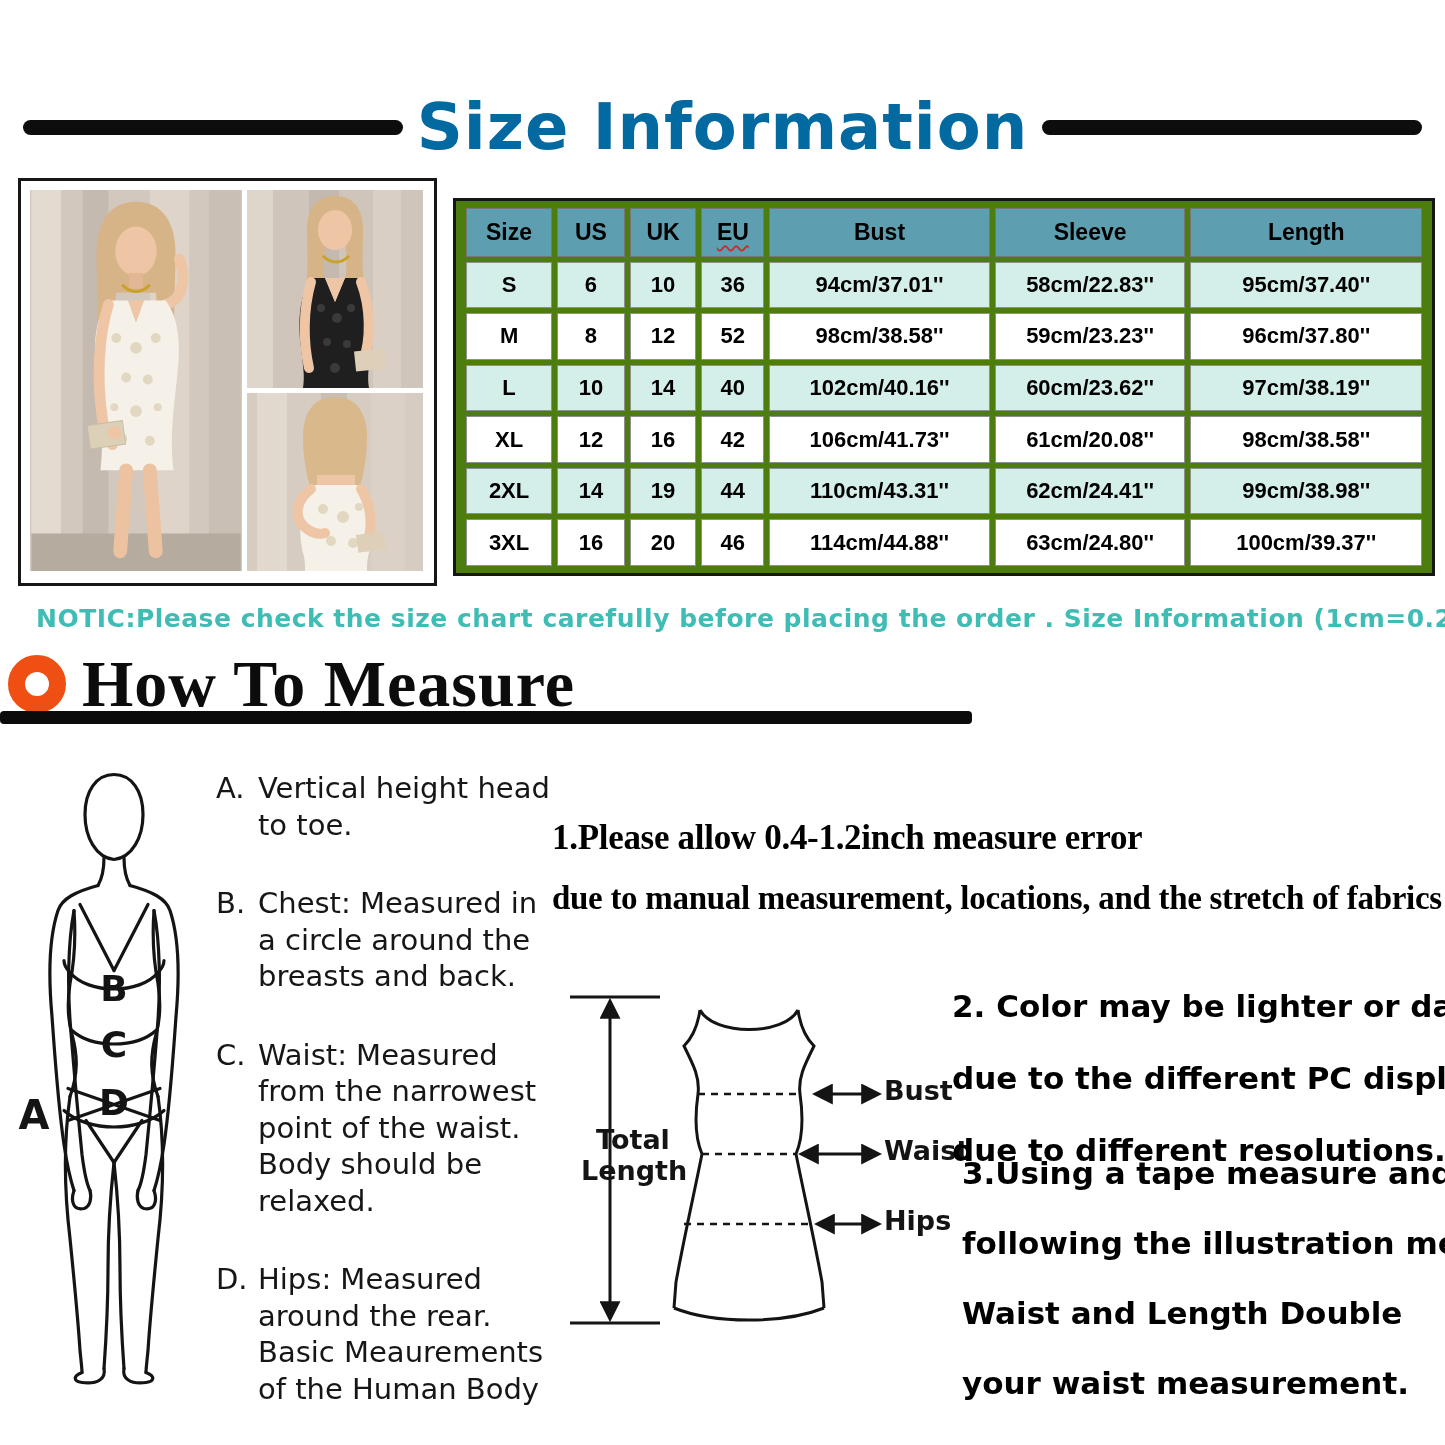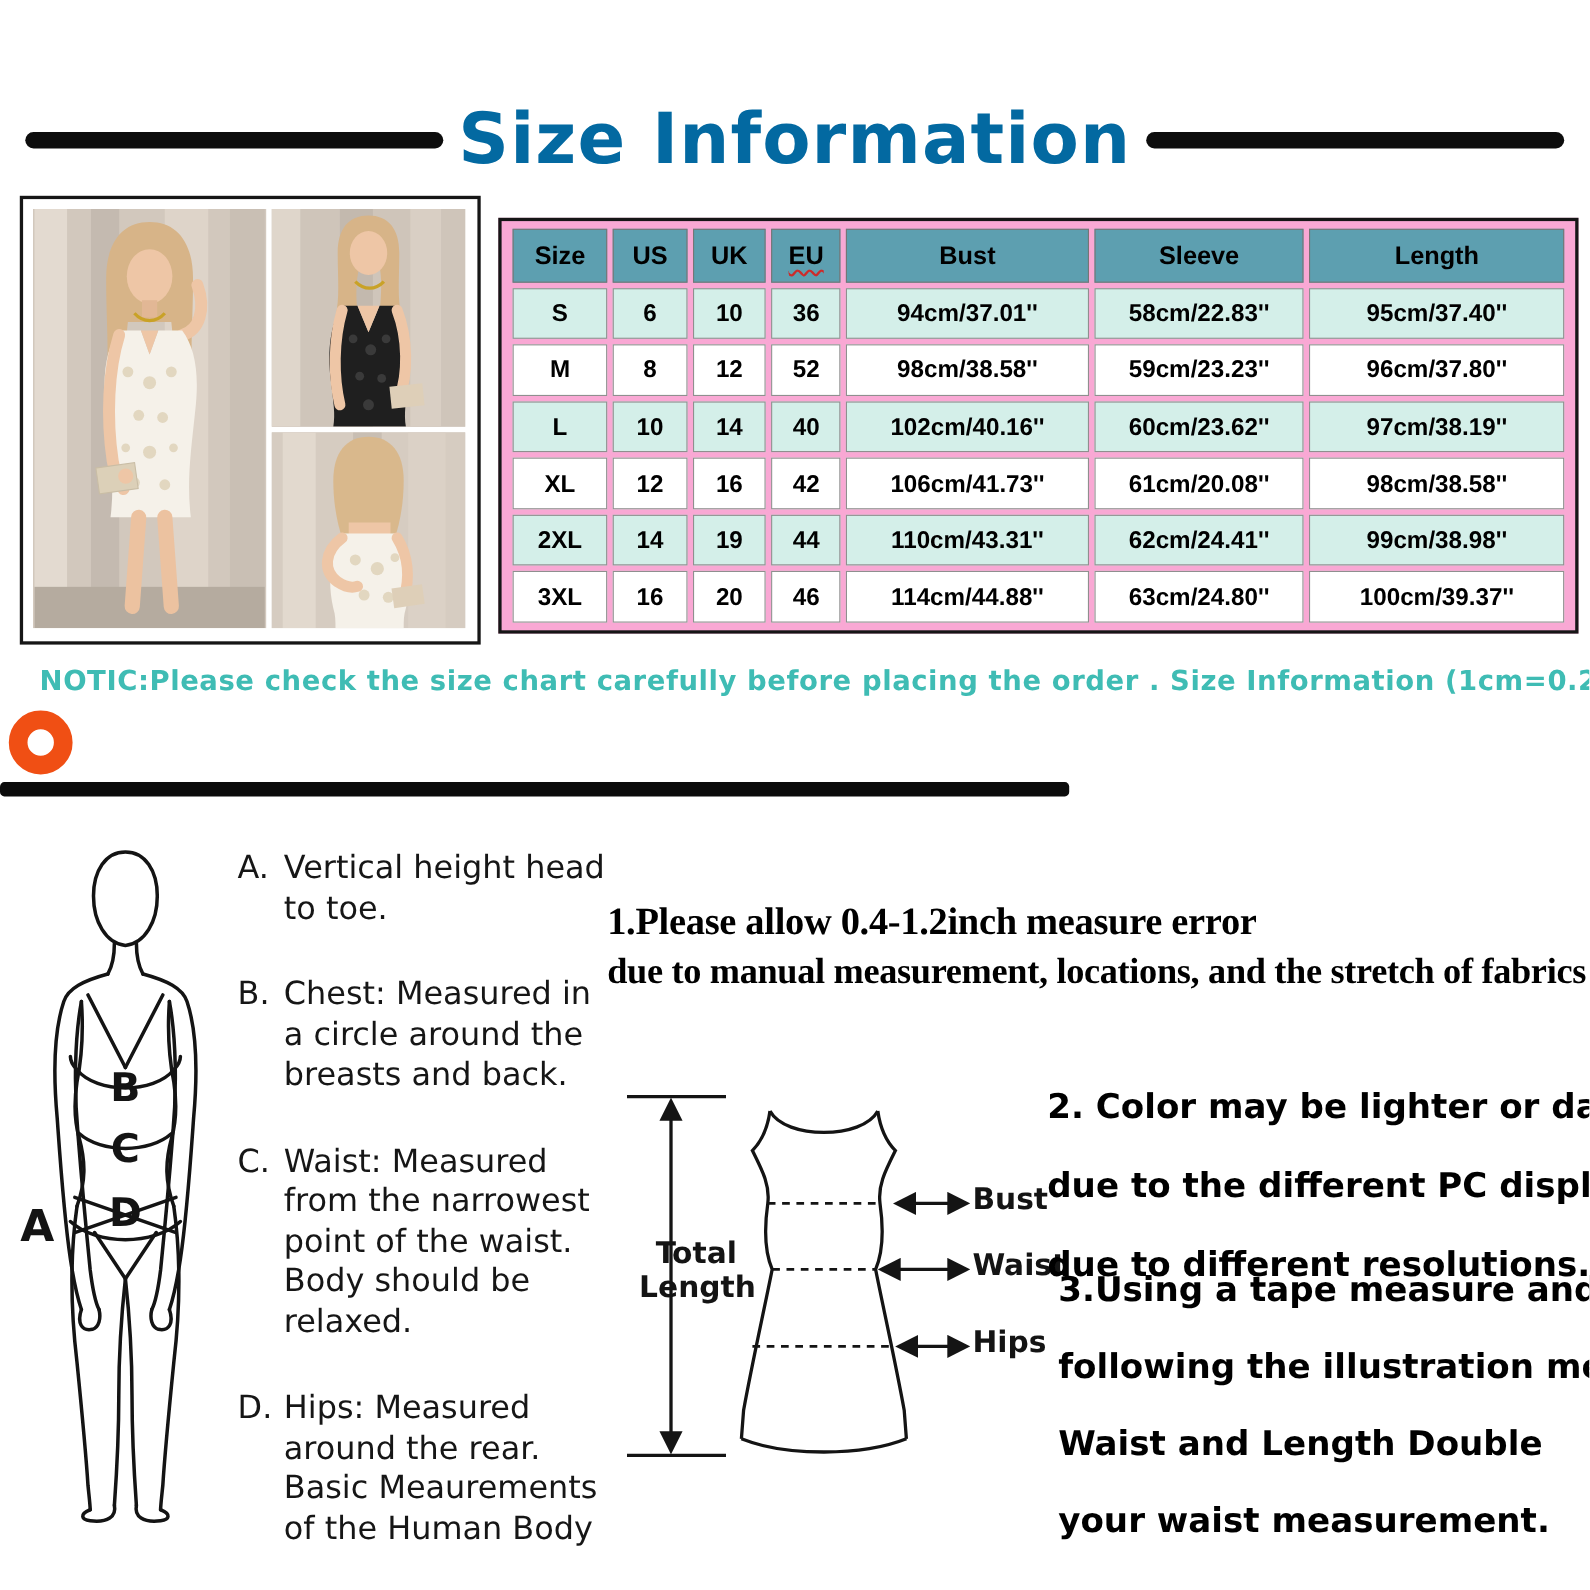--- a/index.html
+++ b/index.html
@@ -19,21 +19,21 @@
   .photos{position:absolute;left:18px;top:178px;width:419px;height:408px;
           border:3px solid #161616;box-sizing:border-box;background:#fff;
           padding:9px;display:grid;grid-template-columns:212px 176px;
           grid-template-rows:198px 178px;gap:5px;}
   .photo{overflow:hidden;background:#d2c8bd;}
   .photo.front{grid-row:1 / span 2;}
   .photo svg{display:block;width:100%;height:100%;}
 
   
   .table-wrap{position:absolute;left:453px;top:198px;width:982px;height:378px;
-              border:3px solid #161616;box-sizing:border-box;background:#f9a8d4;
+              border:3px solid #161616;box-sizing:border-box;background:#4d7c0f;
               padding:2px 5px;}
   table.size{width:100%;height:100%;border-collapse:separate;border-spacing:5px;
              table-layout:fixed;}
   table.size th{background:#5d9fb0;border:1px solid #767676;font-size:23px;
                 font-weight:bold;color:#000;height:46px;padding:0;}
   table.size td{background:#fff;border:1px solid #8f8f8f;font-size:22px;
                 font-weight:bold;color:#000;text-align:center;height:44px;padding:0;}
   tr.mint td{background:#d4efe9;}
   .wavy{text-decoration:underline;text-decoration-style:wavy;
         text-decoration-color:#cc2b2b;text-decoration-thickness:2px;
@@ -62,21 +62,21 @@
                 font-family:"DejaVu Sans",sans-serif;font-size:29px;color:#161616;
                 line-height:1.26;}
   .measure-item{display:flex;margin-bottom:42px;}
   .measure-item .lbl{flex:none;width:42px;}
   .measure-item .txt{flex:1;}
 
   
   .note1{position:absolute;left:552px;top:818px;width:893px;
          font-family:"Liberation Serif",serif;font-weight:bold;color:#000;
          font-size:33px;letter-spacing:-0.3px;}
-  .note1 .l1{white-space:nowrap;margin-bottom:8px;font-size:35px;}
+  .note1 .l1{white-space:nowrap;margin-bottom:22px;font-size:35px;}
   .note1 .l2{white-space:nowrap;}
 
   
   .dress-area{position:absolute;left:548px;top:978px;width:412px;height:368px;}
   .dress-area svg{position:absolute;left:0;top:0;width:412px;height:368px;}
   .d-lbl{position:absolute;font-family:"DejaVu Sans",sans-serif;font-weight:bold;
          font-size:27px;color:#141414;white-space:nowrap;}
   .d-lbl.total{left:0px;top:146px;width:104px;text-align:center;white-space:normal;line-height:1.15;margin-left:33px;}
   .d-lbl.bust{left:336px;top:97px;}
   .d-lbl.waist{left:336px;top:157px;}
@@ -259,20 +259,21 @@
         <td>100cm/39.37''</td>
       </tr>
     </tbody>
       </table>
   </div>
 
   <div class="notice">NOTIC:Please check the size chart carefully before placing the order . Size Information (1cm=0.24inch )</div>
 
   <div class="h2m">
     <div class="donut"></div>
+    <div class="h2m-text">How To Measure</div>
   </div>
   <div class="h2m-underline"></div>
 
   <div class="figure-box">
     <svg viewBox="0 0 205 640">
       <g stroke="#141414" stroke-width="3.2" fill="none" stroke-linecap="round">
         <path d="M102,16 C84,16 73,33 73,56 C73,79 84,99 102,101 C120,99 131,79 131,56 C131,33 120,16 102,16 Z"></path>
         <path d="M92,99 C92,112 90,120 86,127"></path>
         <path d="M112,99 C112,112 114,120 118,127"></path>
         <path d="M86,127 C64,133 50,140 46,152 C38,176 36,214 40,258 C43,300 46,346 52,386 C55,406 58,420 62,432"></path>

